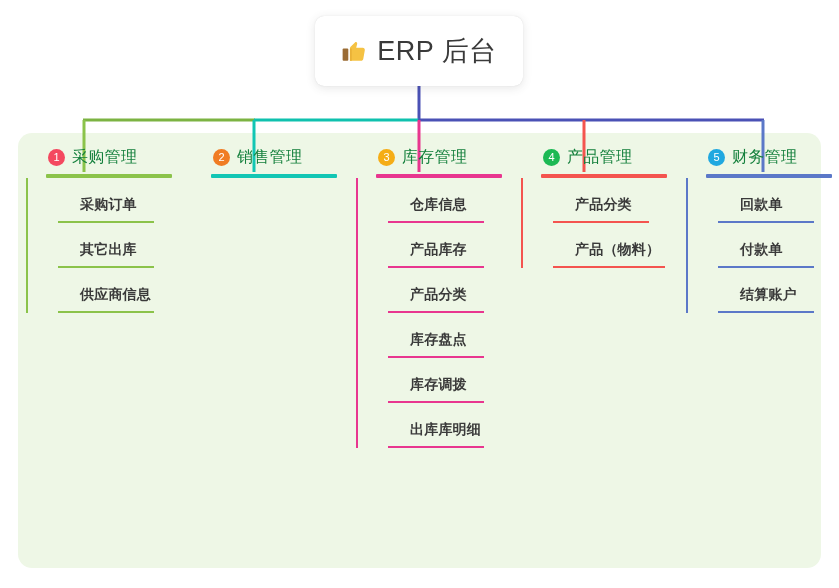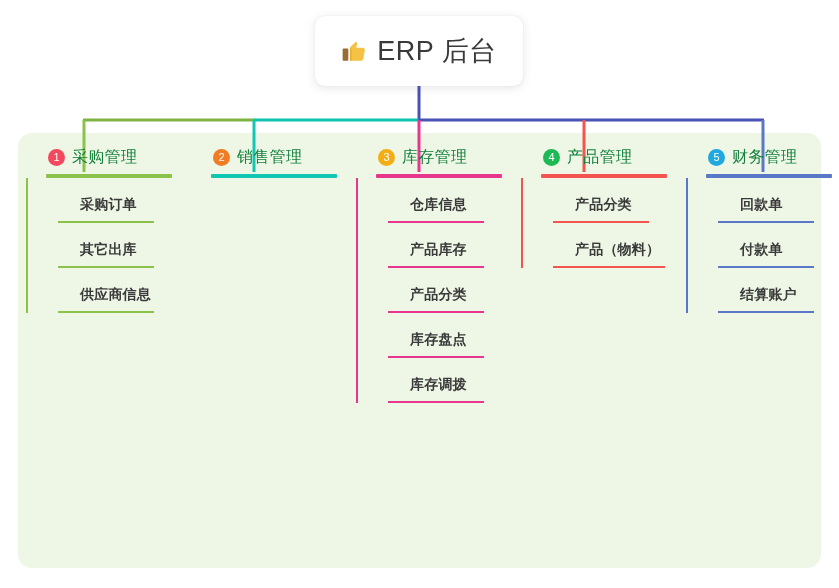--- a/index.html
+++ b/index.html
@@ -220,20 +220,24 @@
         <div class="item-rule" style="background: rgb(232, 54, 143);"></div>
       </div>
       <div class="item">
         <span class="item-label">库存盘点</span>
         <div class="item-rule" style="background: rgb(232, 54, 143);"></div>
       </div>
       <div class="item">
         <span class="item-label">库存调拨</span>
         <div class="item-rule" style="background: rgb(232, 54, 143);"></div>
       </div>
+      <div class="item">
+        <span class="item-label">出库库明细</span>
+        <div class="item-rule" style="background: rgb(232, 54, 143);"></div>
+      </div>
     </div>
 </div>
 
 <div class="column" id="col-4">
   <div class="col-head">
     <span class="badge" style="background: rgb(28, 185, 84);">4</span>
     <span class="col-title">产品管理</span>
   </div>
   <div class="head-rule" style="background: rgb(244, 84, 79);"></div>
   <div class="items" style="border-left: 2px solid rgb(244, 84, 79);">

